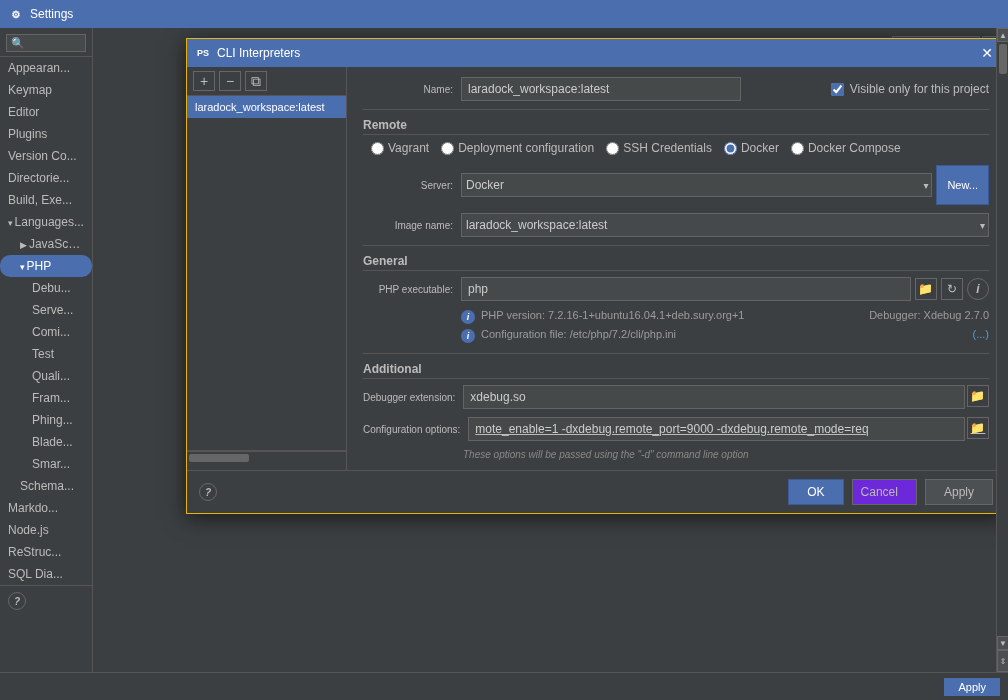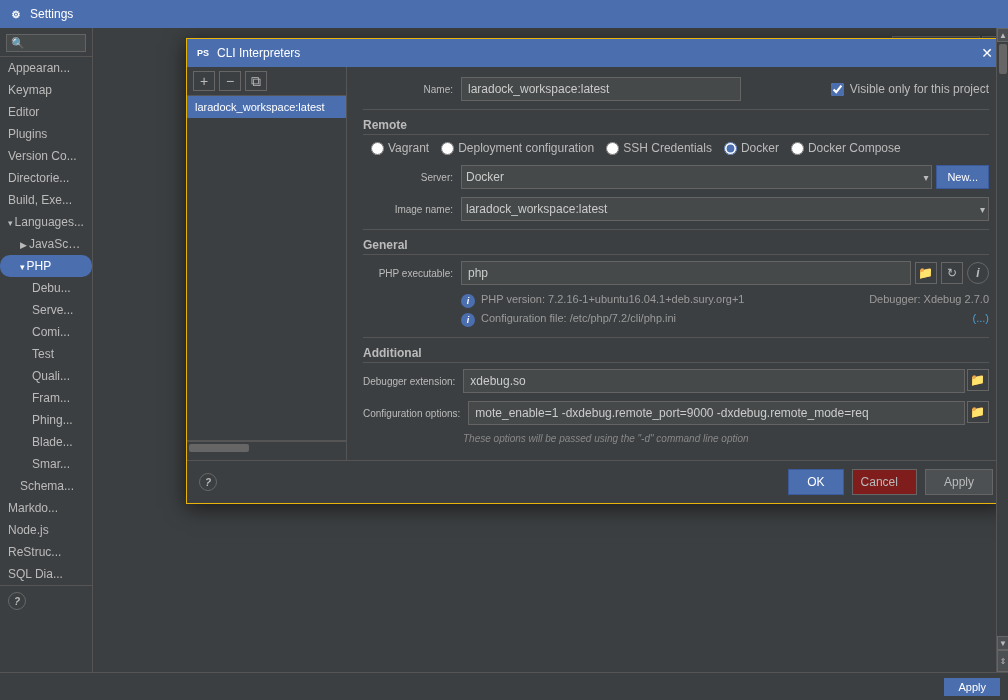--- a/index.html
+++ b/index.html
@@ -322,21 +322,21 @@
       font-size: 10px;
     }
 
     .btn-new {
       background: #4b6eaf;
       border: 1px solid #3a5a9b;
       color: #fff;
       padding: 2px 10px;
       font-size: 11px;
       cursor: pointer;
-      height: 24px;
+      height: 40px;
       white-space: nowrap;
     }
 
     
     .exe-row {
       display: flex;
       align-items: center;
       gap: 4px;
     }
 
@@ -411,21 +411,21 @@
       text-align: center;
     }
 
     .dlg-btn-ok {
       background: #4b6eaf;
       border-color: #3a5a9b;
       color: #fff;
     }
 
     .dlg-btn-cancel {
-      background: #7f1d1d;
+      background: #6d28d9;
       color: #bbb;
       padding-left: 8px;
     }
 
     .dlg-btn-apply {
       background: #4c5052;
       color: #bbb;
     }
 
     
@@ -438,21 +438,20 @@
       font-size: 10px;
       font-style: italic;
       cursor: pointer;
       font-weight: bold;
     }
 
     .config-hint {
       font-size: 10px;
       color: #888;
       margin-left: 100px;
-      margin-bottom: 6px;
       font-style: italic;
     }
 
     .divider-line {
       border: none;
       border-top: 1px solid #555;
       margin: 6px 0;
     }
 
     .name-row {
@@ -661,21 +660,21 @@
             <div class="config-row">
               <span class="config-label">Debugger extension:</span>
               <div style="flex:1;position:relative;display:flex;">
                 <input class="config-input" type="text" style="flex: 1 1 0%;" value="xdebug.so">
                 <button class="icon-btn" style="margin-left:2px;" title="Browse">📁</button>
               </div>
             </div>
 
             <div class="config-row">
               <span class="config-label">Configuration options:</span>
-              <div style="flex:1;display:flex;">
+              <div style="flex:1;display:flex;text-decoration:underline;">
                 <input class="config-input" type="text" style="flex: 1 1 0%;" value="mote_enable=1 -dxdebug.remote_port=9000 -dxdebug.remote_mode=req">
                 <button class="icon-btn" style="margin-left:2px;" title="Browse">📁</button>
               </div>
             </div>
 
             <div class="config-hint">These options will be passed using the "-d" command line option</div>
 
           </div>
         </div>
 

